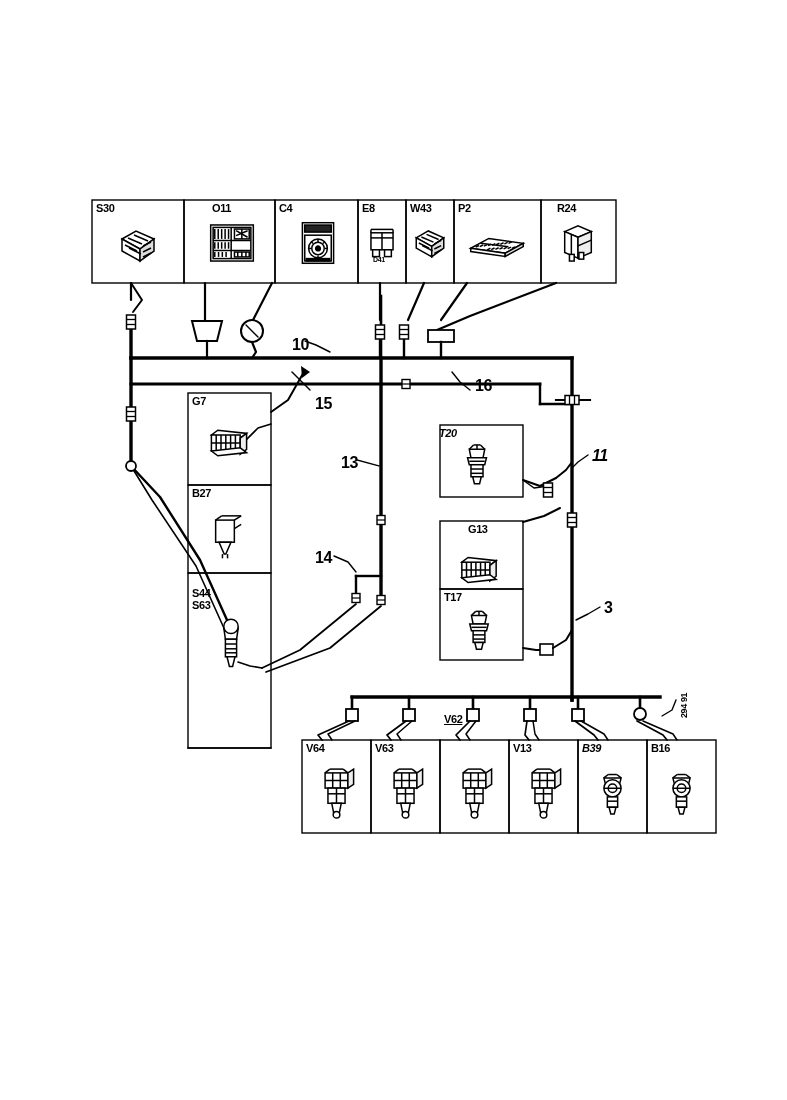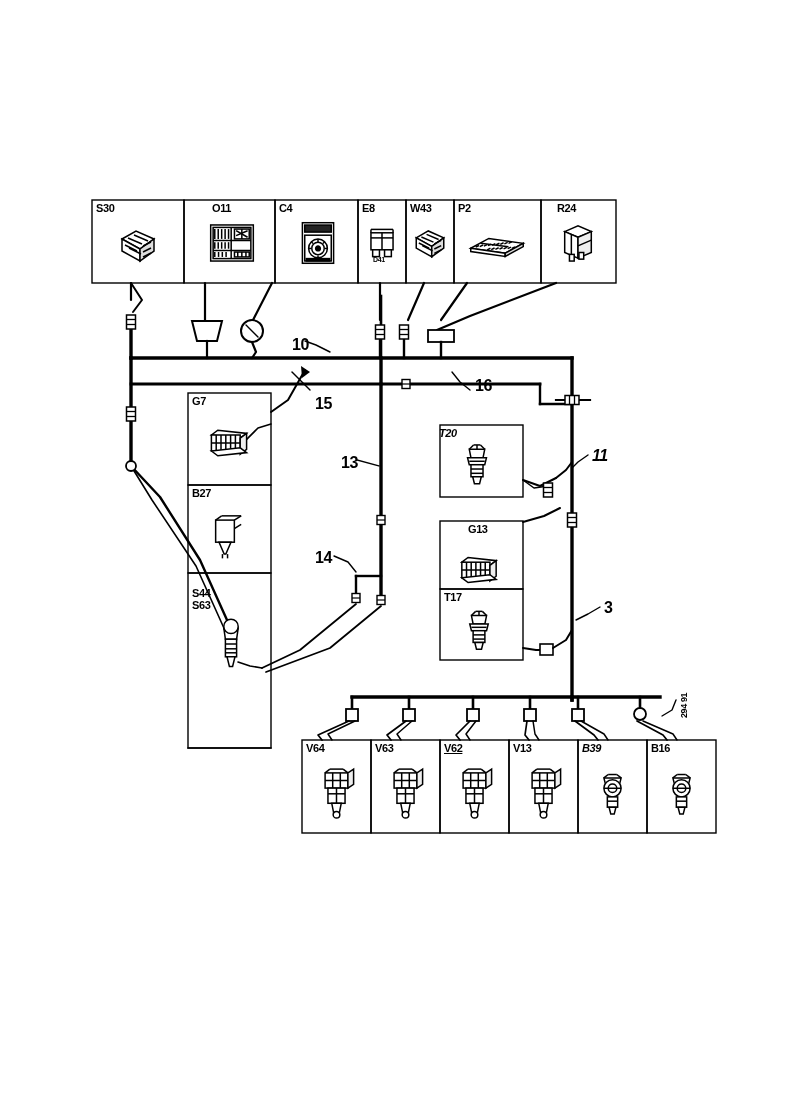--- a/index.html
+++ b/index.html
@@ -451,21 +451,21 @@
       <div class="lbl box-lbl" style="left: 458px; top: 203px;">P2</div>
       <div class="lbl box-lbl" style="left: 545px; top: 203px; padding-left: 12px;">R24</div>
       <div class="lbl box-lbl" style="left: 192px; top: 396px;">G7</div>
       <div class="lbl box-lbl" style="left: 192px; top: 488px;">B27</div>
       <div class="lbl stack-lbl" style="left: 192px; top: 576px; margin-top: 12px;"><div>S44</div><div>S63</div></div>
       <div class="lbl box-lbl" style="left: 439px; top: 428px; font-style: italic;">T20</div>
       <div class="lbl box-lbl" style="left: 468px; top: 524px;">G13</div>
       <div class="lbl box-lbl" style="left: 444px; top: 592px;">T17</div>
       <div class="lbl box-lbl" style="left: 306px; top: 743px;">V64</div>
       <div class="lbl box-lbl" style="left: 375px; top: 743px;">V63</div>
-      <div class="lbl box-lbl" style="left: 444px; top: 743px; text-decoration: underline;">V62</div>
+      <div class="lbl box-lbl" style="left: 444px; top: 714px; text-decoration: underline;">V62</div>
       <div class="lbl box-lbl" style="left: 513px; top: 743px;">V13</div>
       <div class="lbl box-lbl" style="left: 582px; top: 743px; font-style: italic;">B39</div>
       <div class="lbl box-lbl" style="left: 651px; top: 743px;">B16</div>
       <div class="lbl call-lbl" style="left: 292px; top: 337px;">10</div>
       <div class="lbl call-lbl" style="left: 315px; top: 396px;">15</div>
       <div class="lbl call-lbl" style="left: 475px; top: 378px;">16</div>
       <div class="lbl call-lbl" style="left: 592px; top: 448px; font-style: italic;">11</div>
       <div class="lbl call-lbl" style="left: 341px; top: 455px;">13</div>
       <div class="lbl call-lbl" style="left: 604px; top: 600px;">3</div>
       <div class="lbl call-lbl" style="left: 315px; top: 550px;">14</div>

